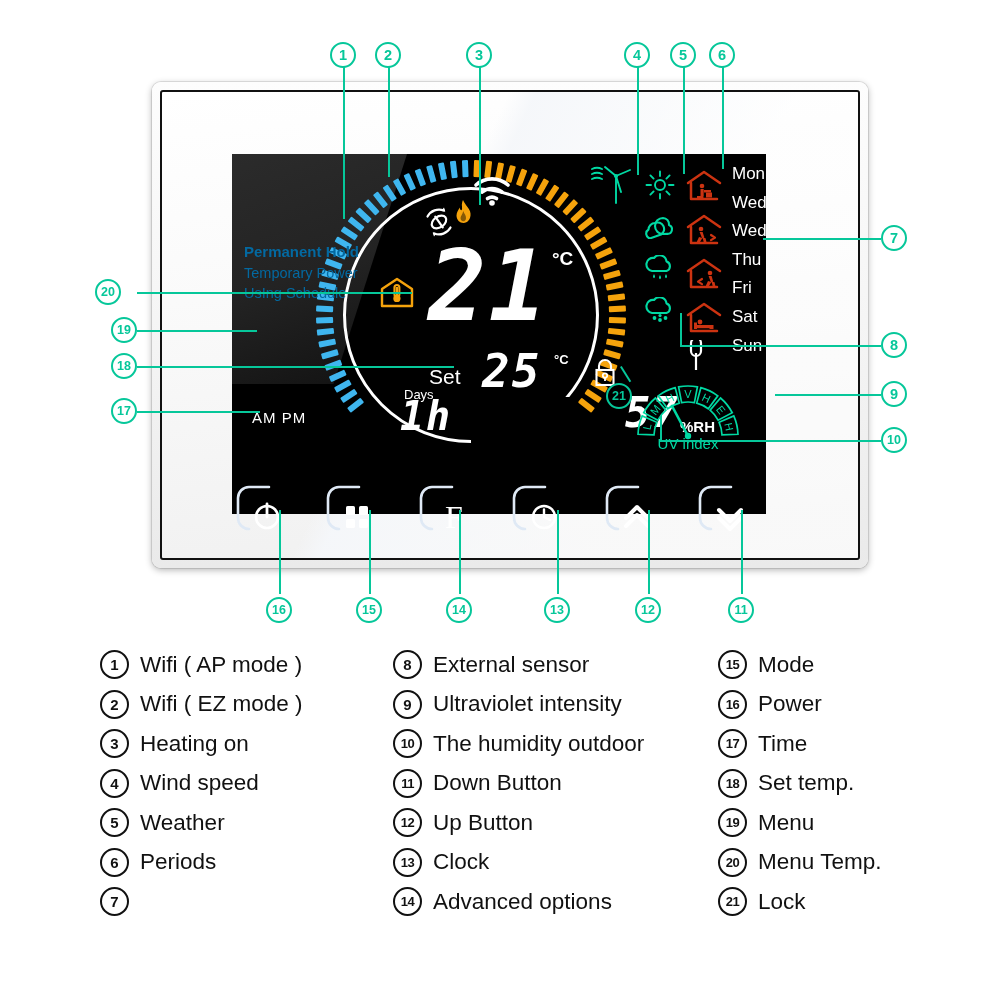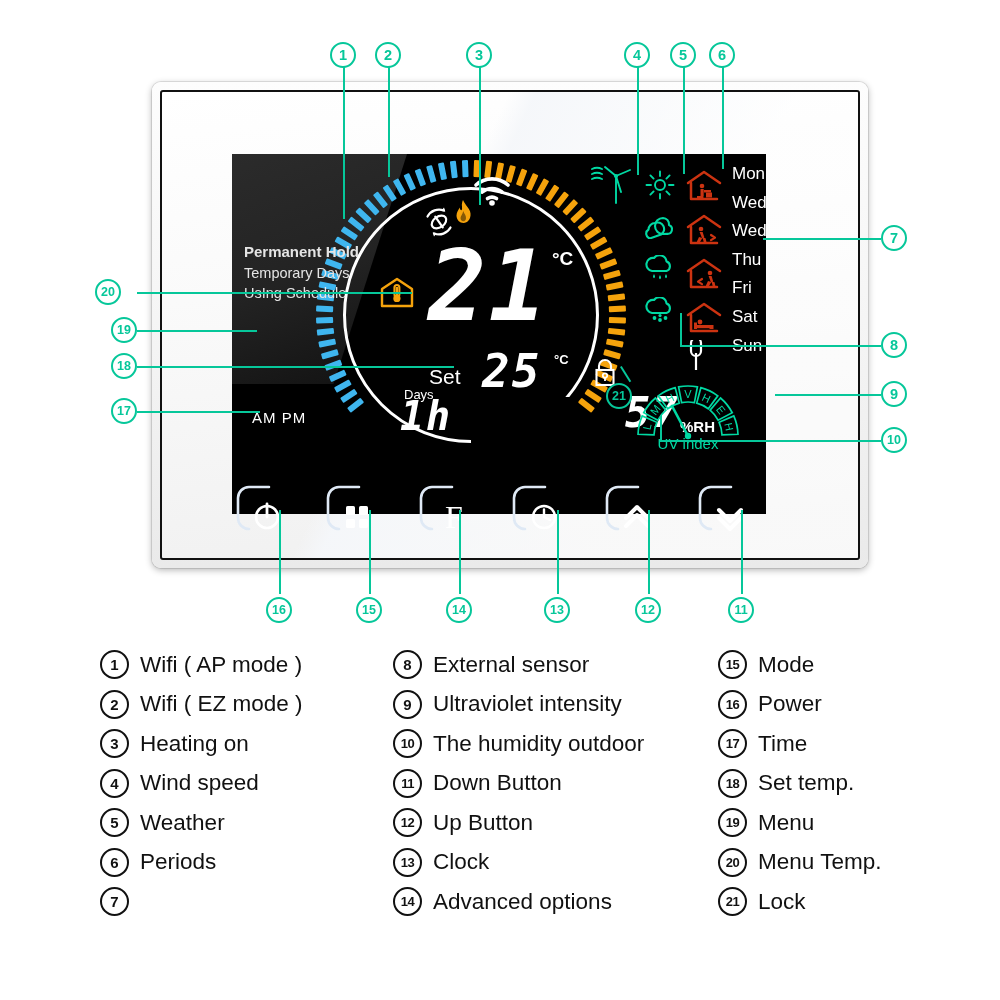--- a/index.html
+++ b/index.html
@@ -70,21 +70,21 @@
 
   .ampm{position:absolute;left:20px;top:255px;color:#fff;font-size:15px;letter-spacing:1px;}
   .clock{position:absolute;left:86px;top:236px;font-size:44px;line-height:40px;}
   .days-lab{position:absolute;left:172px;top:233px;color:#fff;font-size:13px;font-family:"Liberation Sans",sans-serif;}
   .days-val{position:absolute;left:168px;top:243px;font-size:40px;line-height:38px;}
 
   .hum{position:absolute;left:393px;top:240px;font-size:42px;line-height:38px;}
   .hum-unit{position:absolute;left:448px;top:264px;color:#fff;font-size:15px;font-weight:bold;font-family:"Liberation Sans",sans-serif;}
 
   
-  .modes{position:absolute;left:12px;top:88px;color:#e5e5e5;font-size:14.5px;line-height:20.5px;font-family:"Liberation Sans",sans-serif;}
+  .modes{position:absolute;left:12px;top:88px;color:#0369a1;font-size:14.5px;line-height:20.5px;font-family:"Liberation Sans",sans-serif;}
   .modes div:first-child{font-weight:bold;font-size:15px;}
 
   
   .wcol{position:absolute;left:411px;top:10px;width:34px;}
   .wcol>div{height:42px;display:flex;align-items:center;justify-content:center;}
   .hcol{position:absolute;left:452px;top:10px;width:40px;}
   .hcol>div{height:44px;display:flex;align-items:center;justify-content:center;}
   .dcol{position:absolute;left:500px;top:6px;width:60px;color:#fff;font-size:17px;line-height:28.6px;font-family:"Liberation Sans",sans-serif;}
 
   .wind{position:absolute;left:358px;top:8px;}
@@ -405,21 +405,21 @@
             <div>Wed</div>
             <div>Wed</div>
             <div>Thu</div>
             <div>Fri</div>
             <div>Sat</div>
             <div>Sun</div>
           </div>
 
         <div class="modes">
           <div>Permanent Hold</div>
-          <div>Temporary Days</div>
+          <div>Temporary Power</div>
           <div>UsIng Schedule</div>
         </div>
 
         <div class="seg temp-main">21</div>
         <div class="temp-unit">°C</div>
         <div class="set-label">Set</div>
         <div class="seg set-val">25</div>
         <div class="set-unit">°C</div>
 
         <div class="lock">

